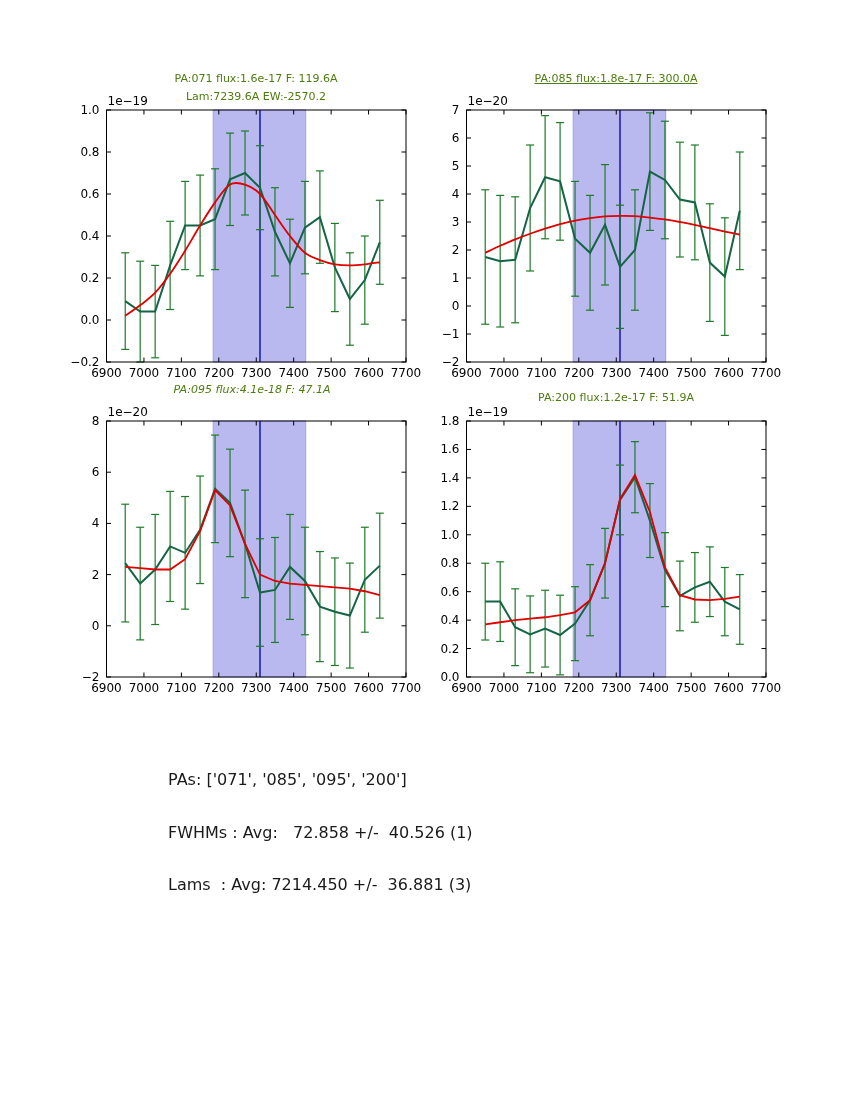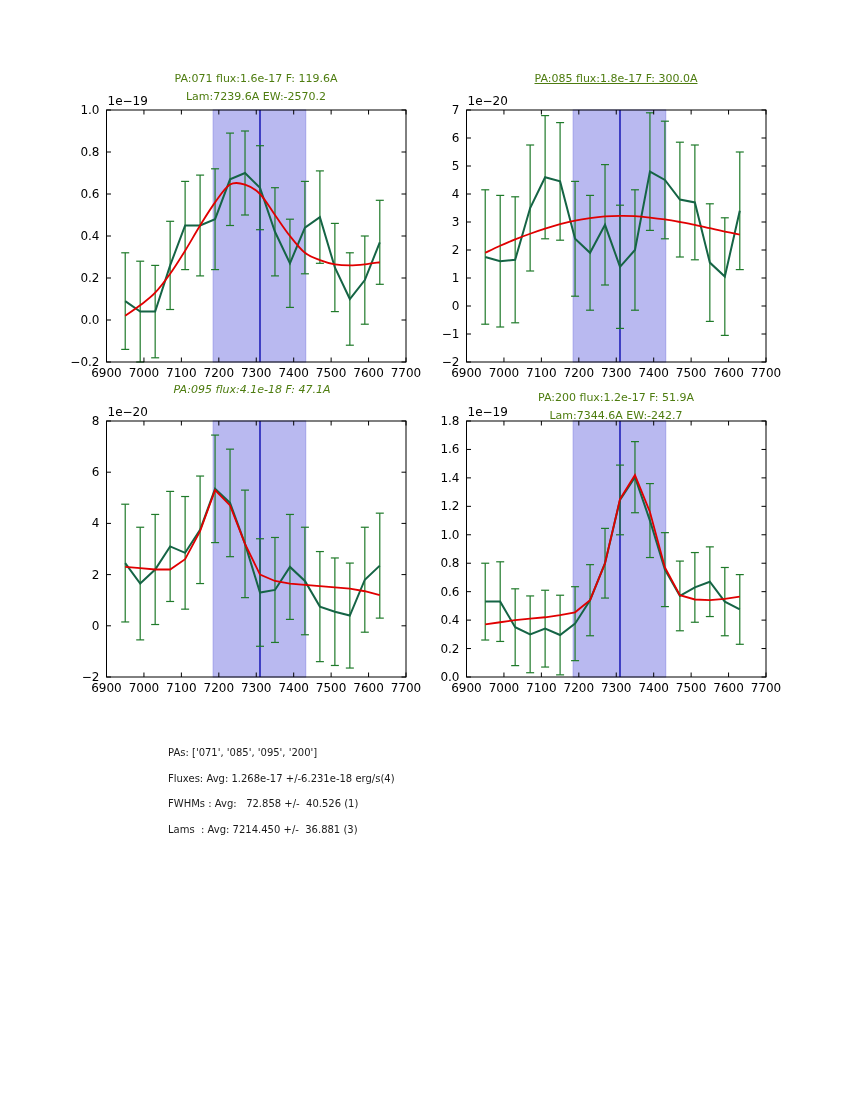--- a/index.html
+++ b/index.html
@@ -6,21 +6,21 @@
   #page{position:relative;width:850px;height:1100px;background:#ffffff;
         font-family:"DejaVu Sans",sans-serif;color:#000;overflow:hidden;}
   #charts{position:absolute;left:0;top:0;}
   .plot-title{position:absolute;width:300px;text-align:center;
               font-size:11px;line-height:18px;color:#4d7c0f;}
   .t0{left:106px;top:70px;}
   .t1{left:466px;top:70px;text-decoration:underline;}
   .t2{left:102px;top:381px;font-style:italic;}
   .t3{left:466px;top:381px;margin-top:8px;}
   #summary{position:absolute;left:168px;top:740px;}
-  .sline{white-space:pre;font-size:10px;line-height:25.7px;color:#1a1a1a;}
+  .sline{white-space:pre;font-size:16px;line-height:25.7px;color:#1a1a1a;margin-top:27px;}
 </style>
 </head>
 <body>
 
 <div id="page">
   <svg id="charts" width="850" height="1100">
       <g>
         <rect x="213.2" y="110" width="92.5" height="252" fill="#b9b9f0" stroke="#a0a0e8" stroke-width="1"></rect>
         <line x1="259.99375" y1="110" x2="259.99375" y2="362" stroke="#2020b8" stroke-width="1.6"></line>
         <g stroke="#1f7a2a" stroke-width="1.2">
@@ -506,22 +506,20 @@
     <div>Lam:7239.6A EW:-2570.2</div>
   </div>
   <div class="plot-title t1">
     <div>PA:085 flux:1.8e-17 F: 300.0A</div>
   </div>
   <div class="plot-title t2">
     <div>PA:095 flux:4.1e-18 F: 47.1A</div>
   </div>
   <div class="plot-title t3">
     <div>PA:200 flux:1.2e-17 F: 51.9A</div>
-    <div>Lam:7344.6A EW:-242.7</div>
   </div>
 
   <div id="summary">
     <div class="sline">PAs: ['071', '085', '095', '200']</div>
-    <div class="sline">Fluxes: Avg: 1.268e-17 +/-6.231e-18 erg/s(4)</div>
     <div class="sline">FWHMs : Avg:   72.858 +/-  40.526 (1)</div>
     <div class="sline">Lams  : Avg: 7214.450 +/-  36.881 (3)</div>
   </div>
 </div>
 
 </body></html>

